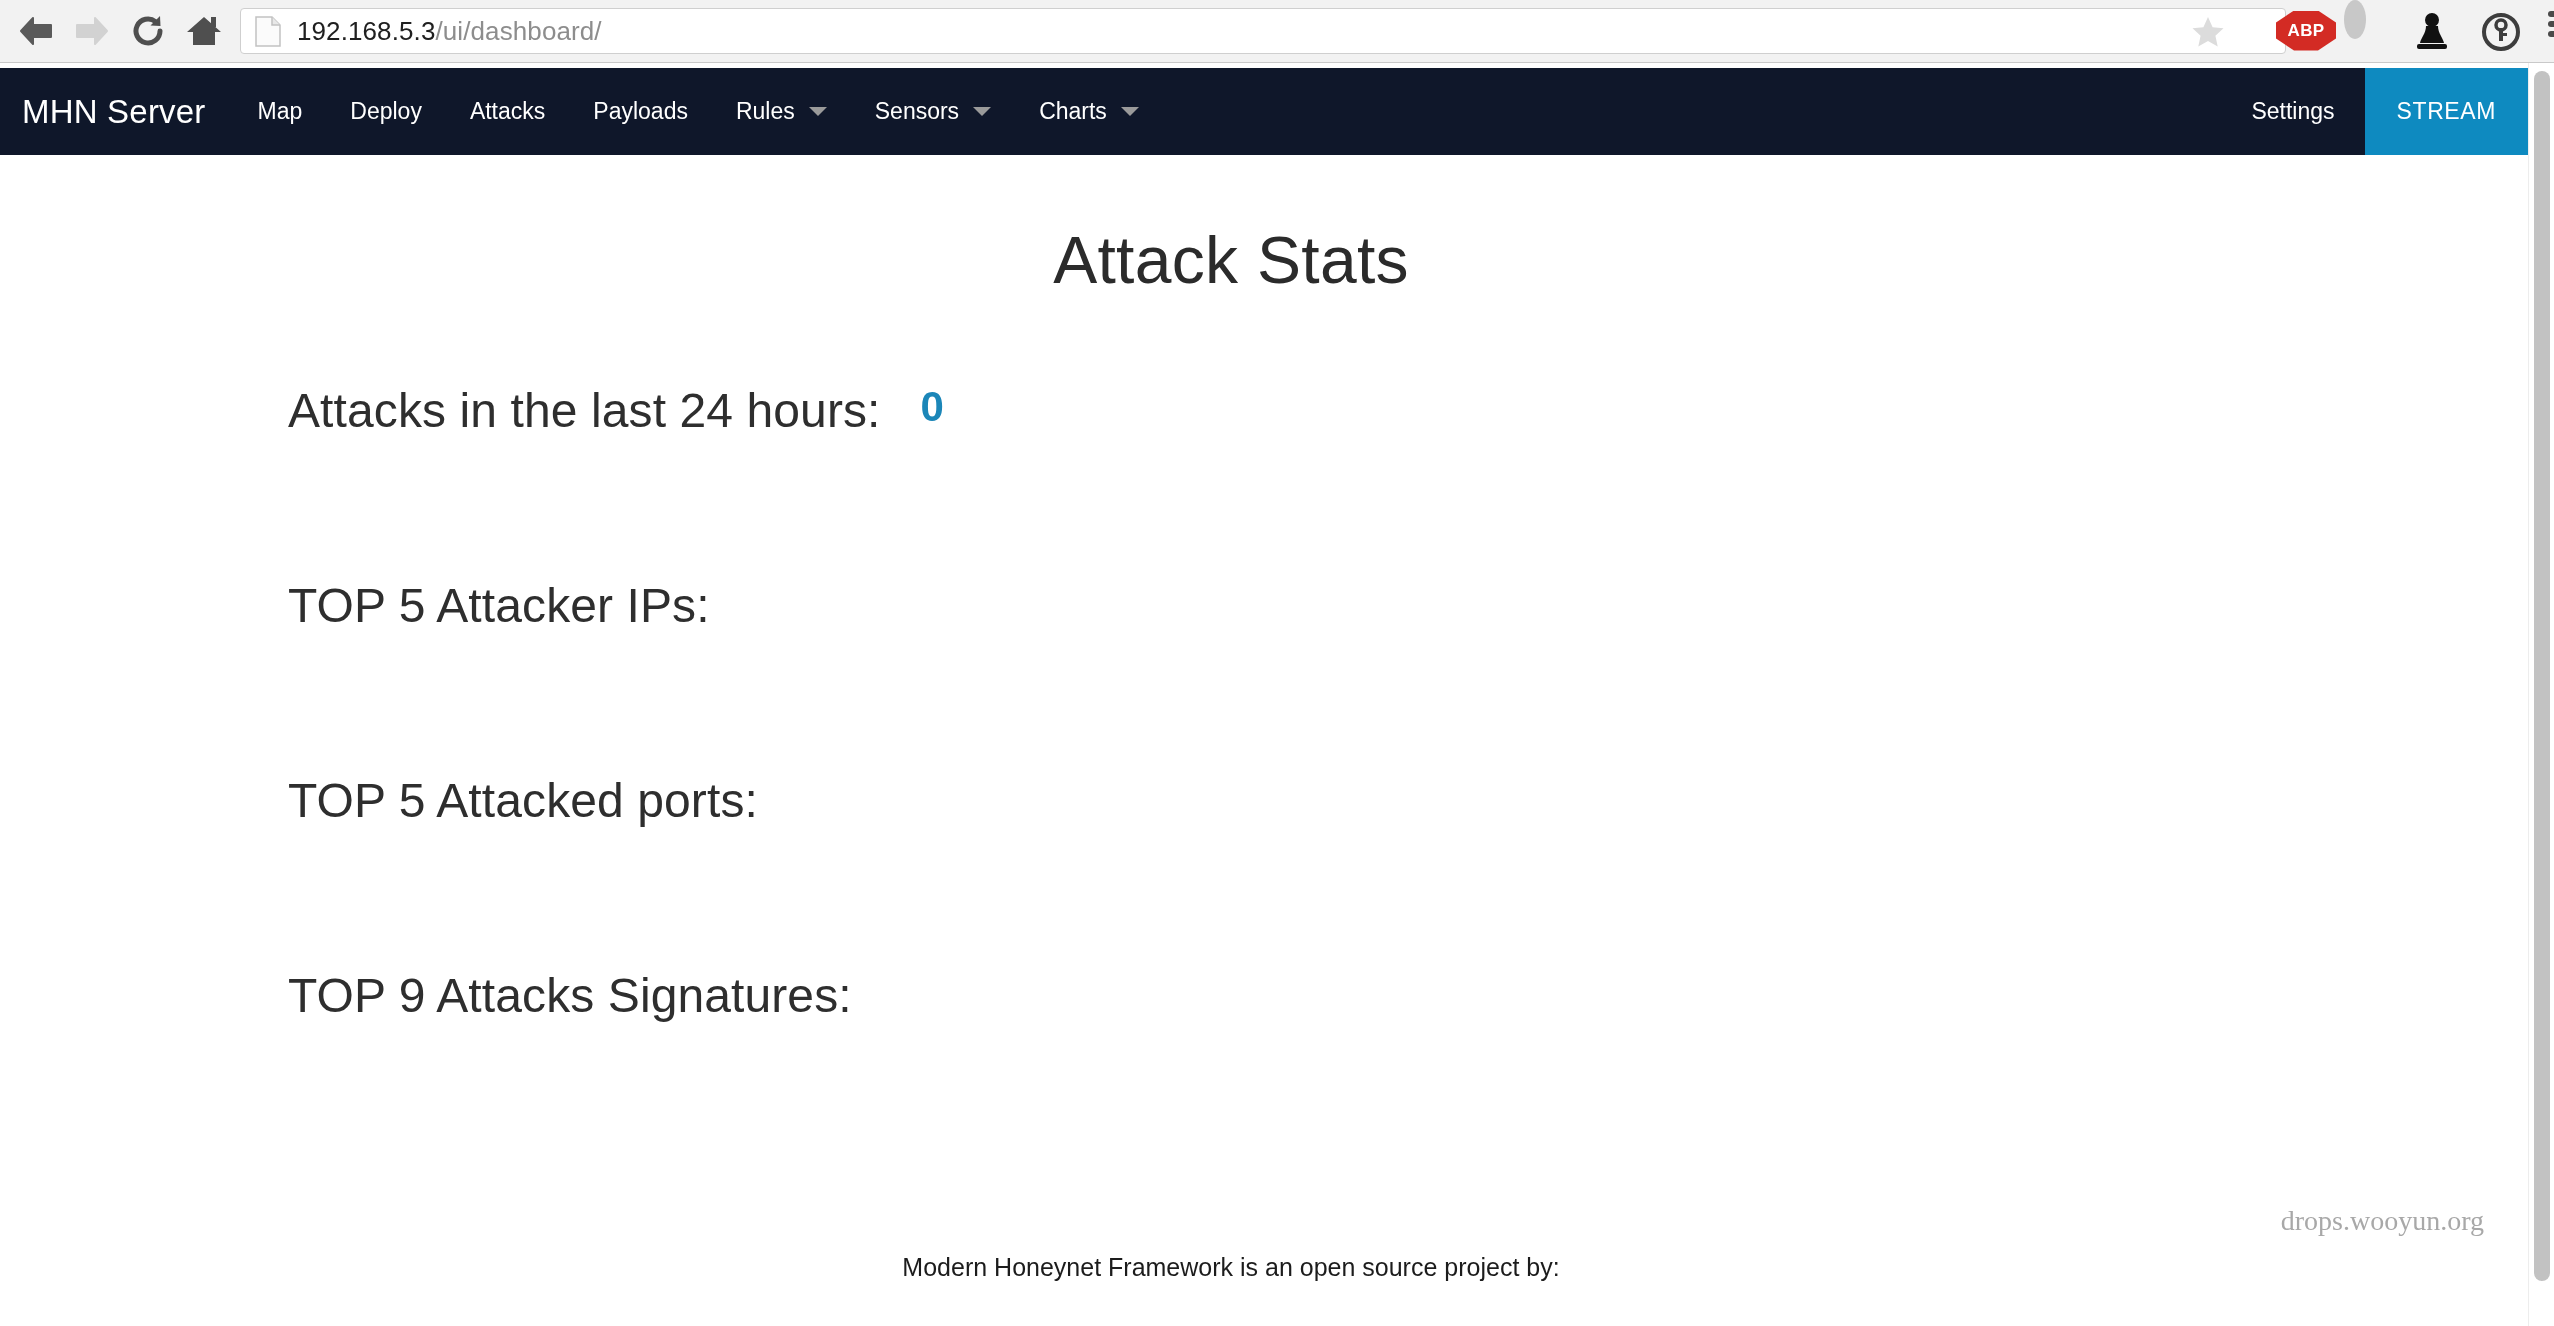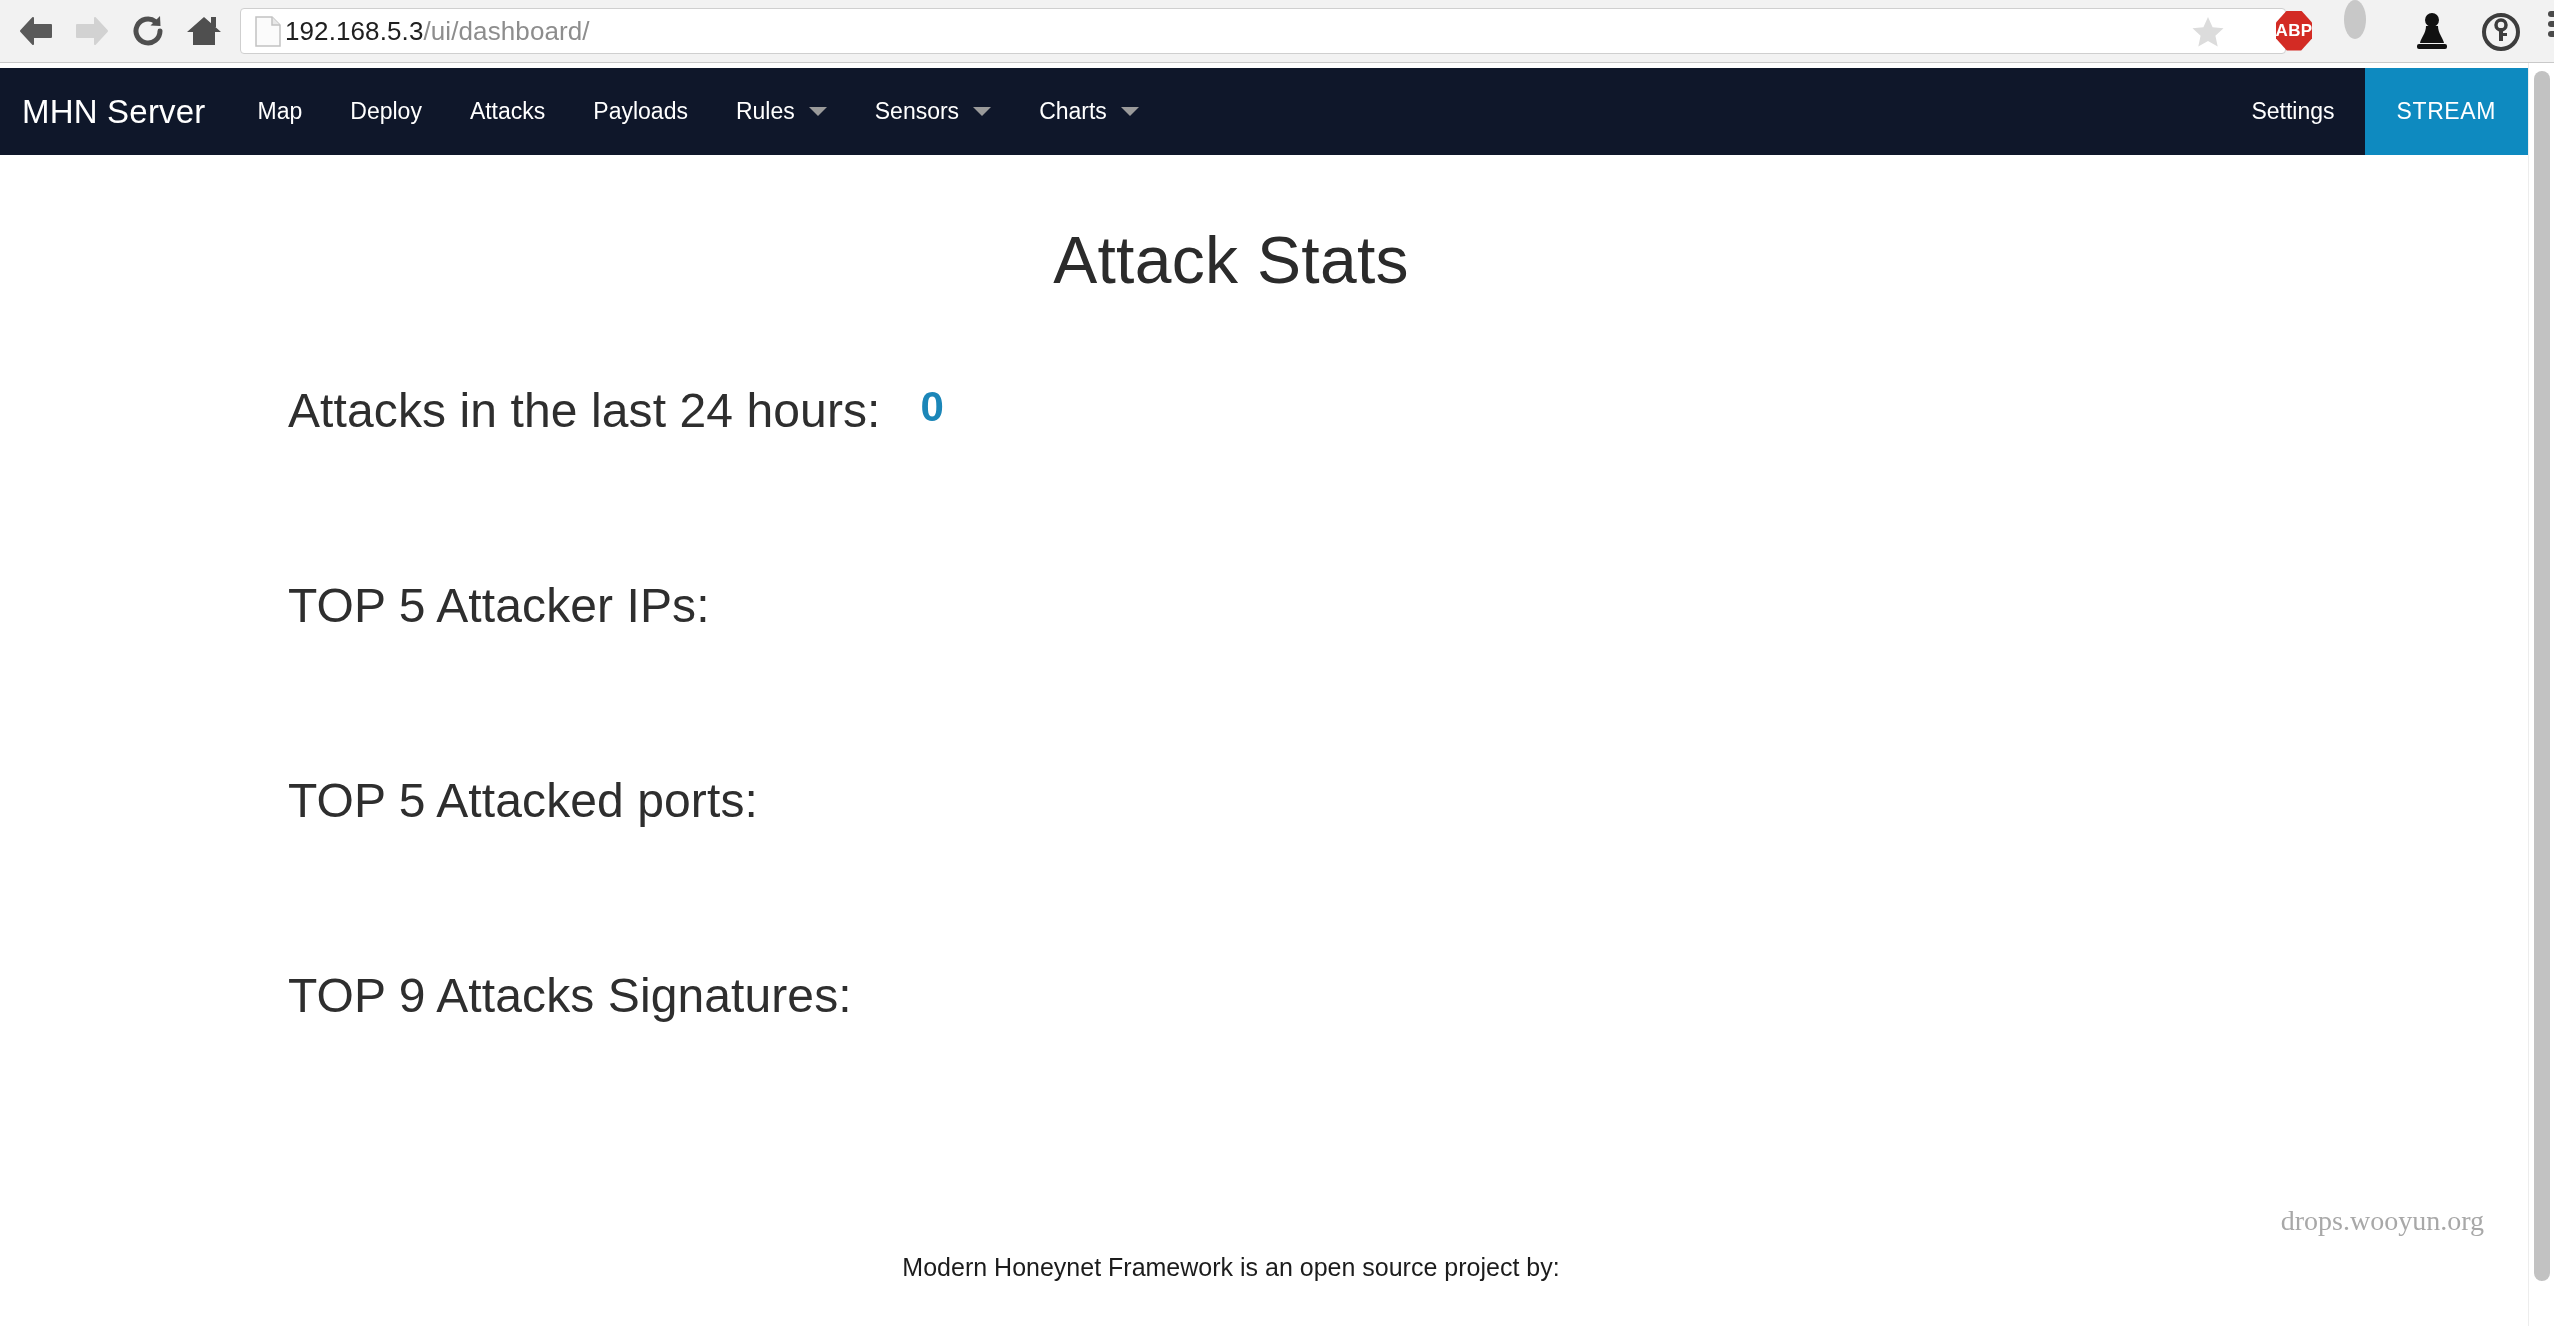--- a/index.html
+++ b/index.html
@@ -38,21 +38,21 @@
     width: 2046px; height: 46px;
     background: #ffffff;
     border: 1px solid #cfcfcf;
     border-radius: 4px;
     display: flex;
     align-items: center;
     padding-left: 14px;
   }
   .page-icon { width: 26px; height: 31px; flex: 0 0 auto; }
   .url-text {
-    margin-left: 4px;
+    margin-left: 16px;
     font-size: 26px;
     color: #202020;
     letter-spacing: .1px;
     white-space: nowrap;
   }
   .url-text .url-path { color: #8d8d8d; }
 
   .star-icon {
     position: absolute;
     left: 2190px; top: 14px;
@@ -61,21 +61,21 @@
 
   .ext-icons {
     position: absolute;
     left: 2276px; top: 0;
     height: 63px;
     display: flex; align-items: center; gap: 26px;
   }
   .ext-icon { width: 42px; height: 42px; display: block; position: relative; }
 
   .abp-icon {
-    width: 36px; height: 40px;
+    width: 60px; height: 40px;
     background: #d32b24;
     clip-path: polygon(30% 0%, 70% 0%, 100% 30%, 100% 70%, 70% 100%, 30% 100%, 0% 70%, 0% 30%);
     color: #fff;
     font-size: 17px;
     font-weight: bold;
     display: flex; align-items: center; justify-content: center;
     letter-spacing: .3px;
   }
 
   .ring-icon {

